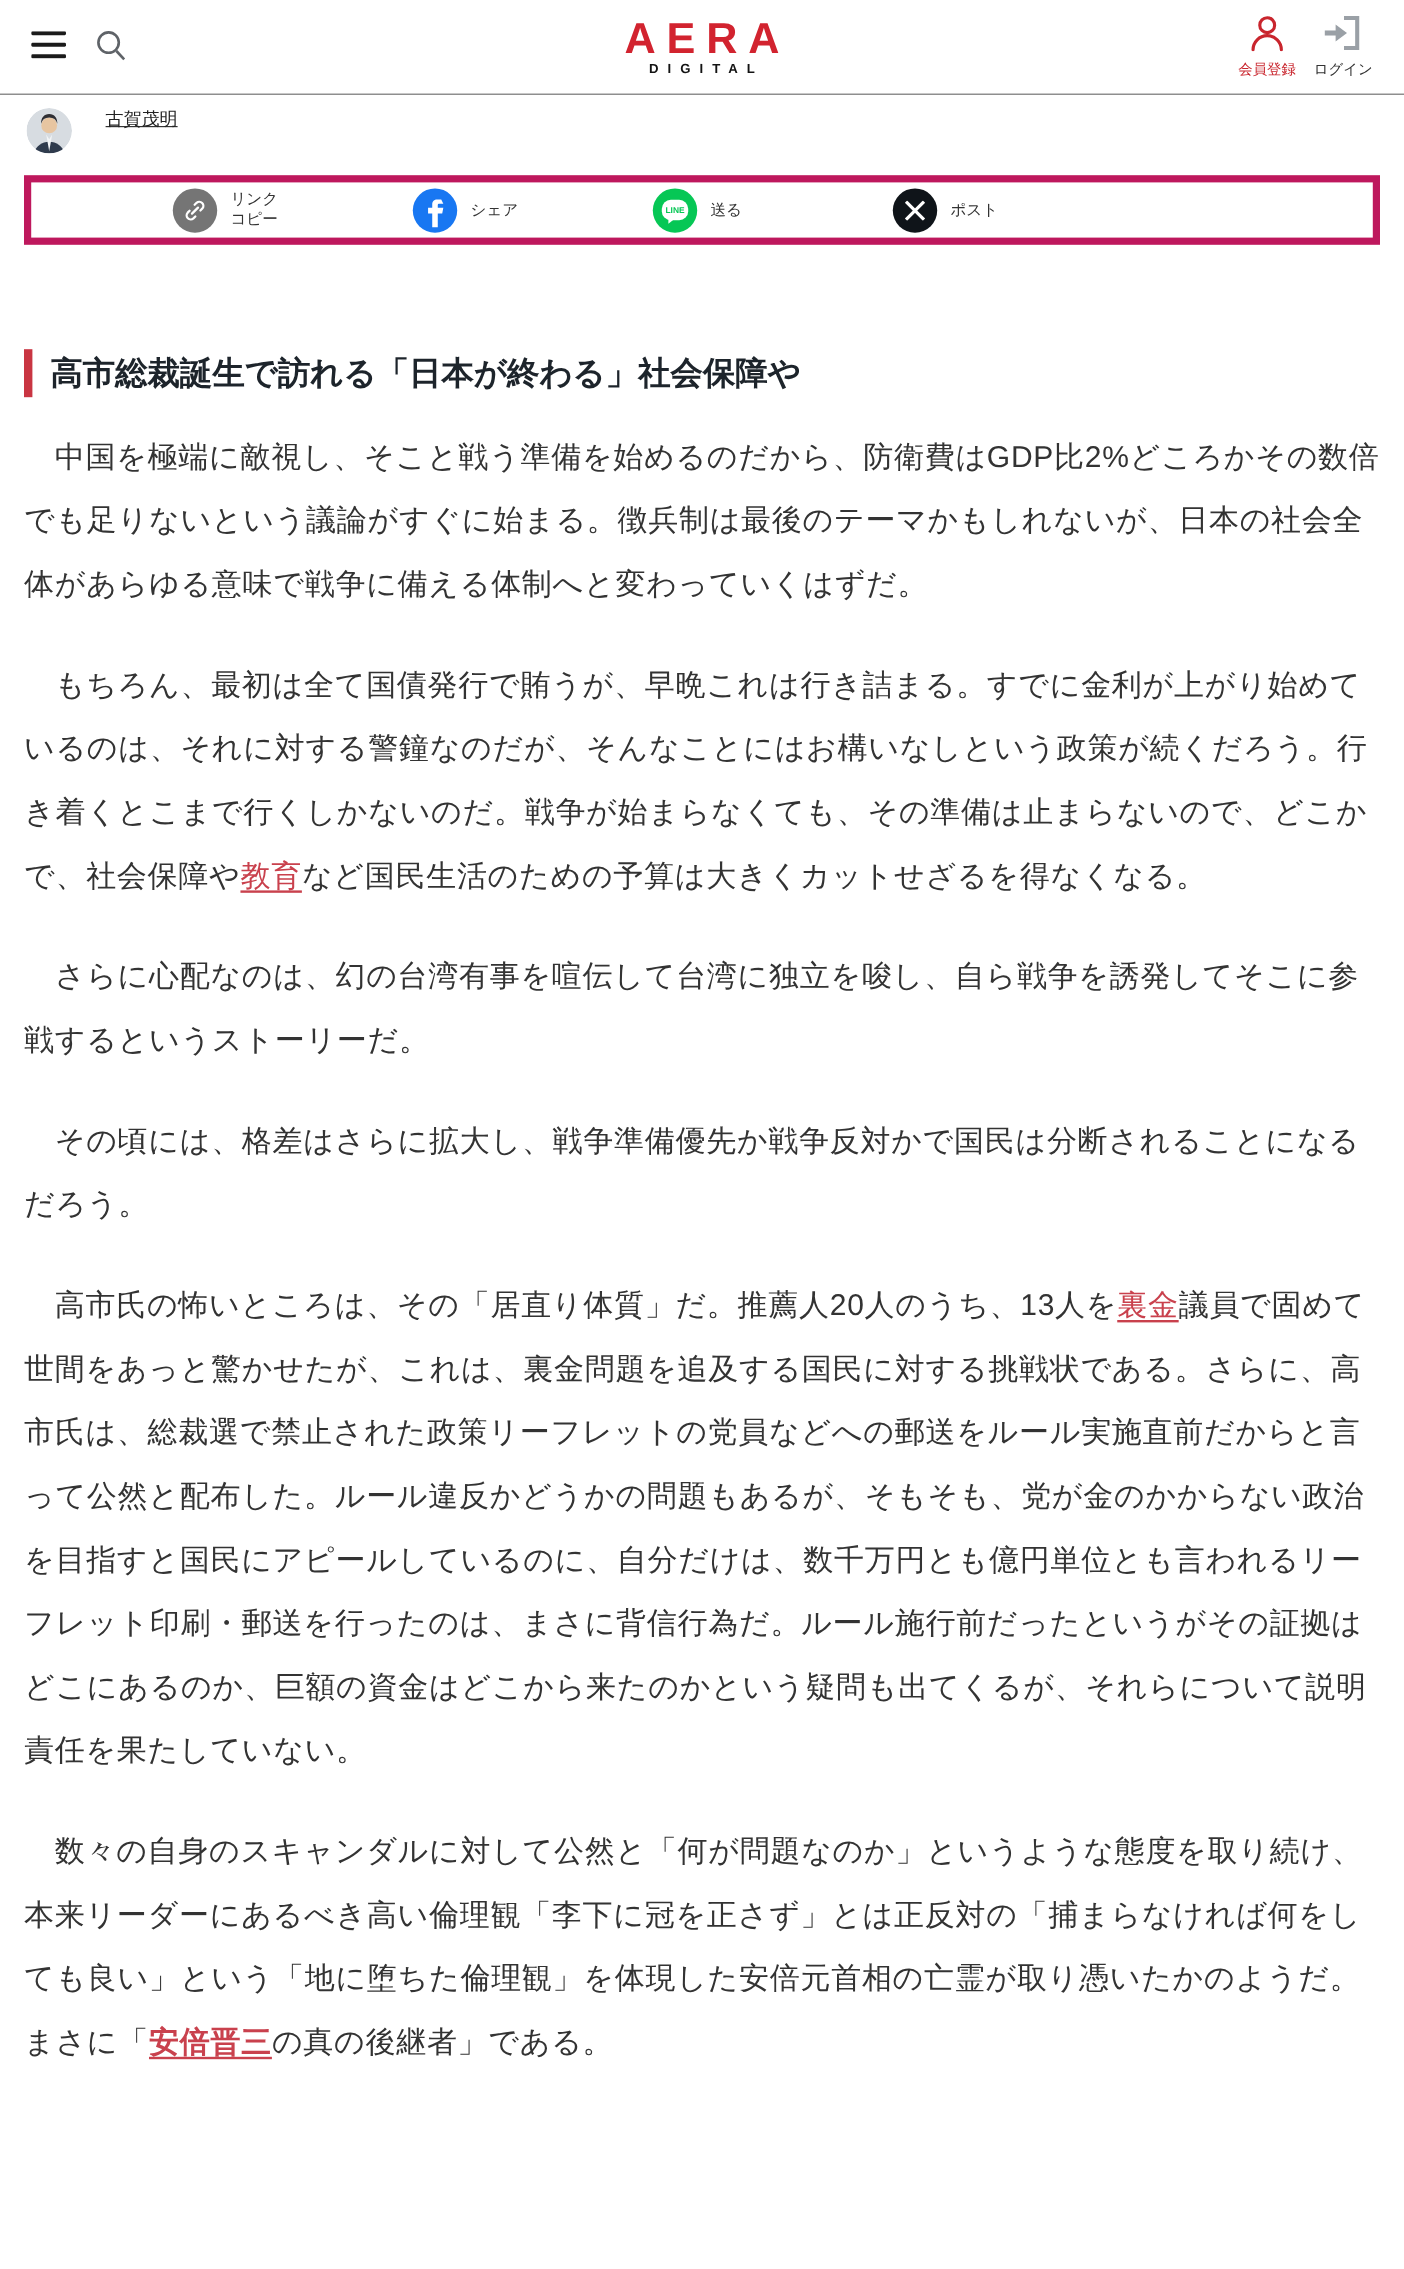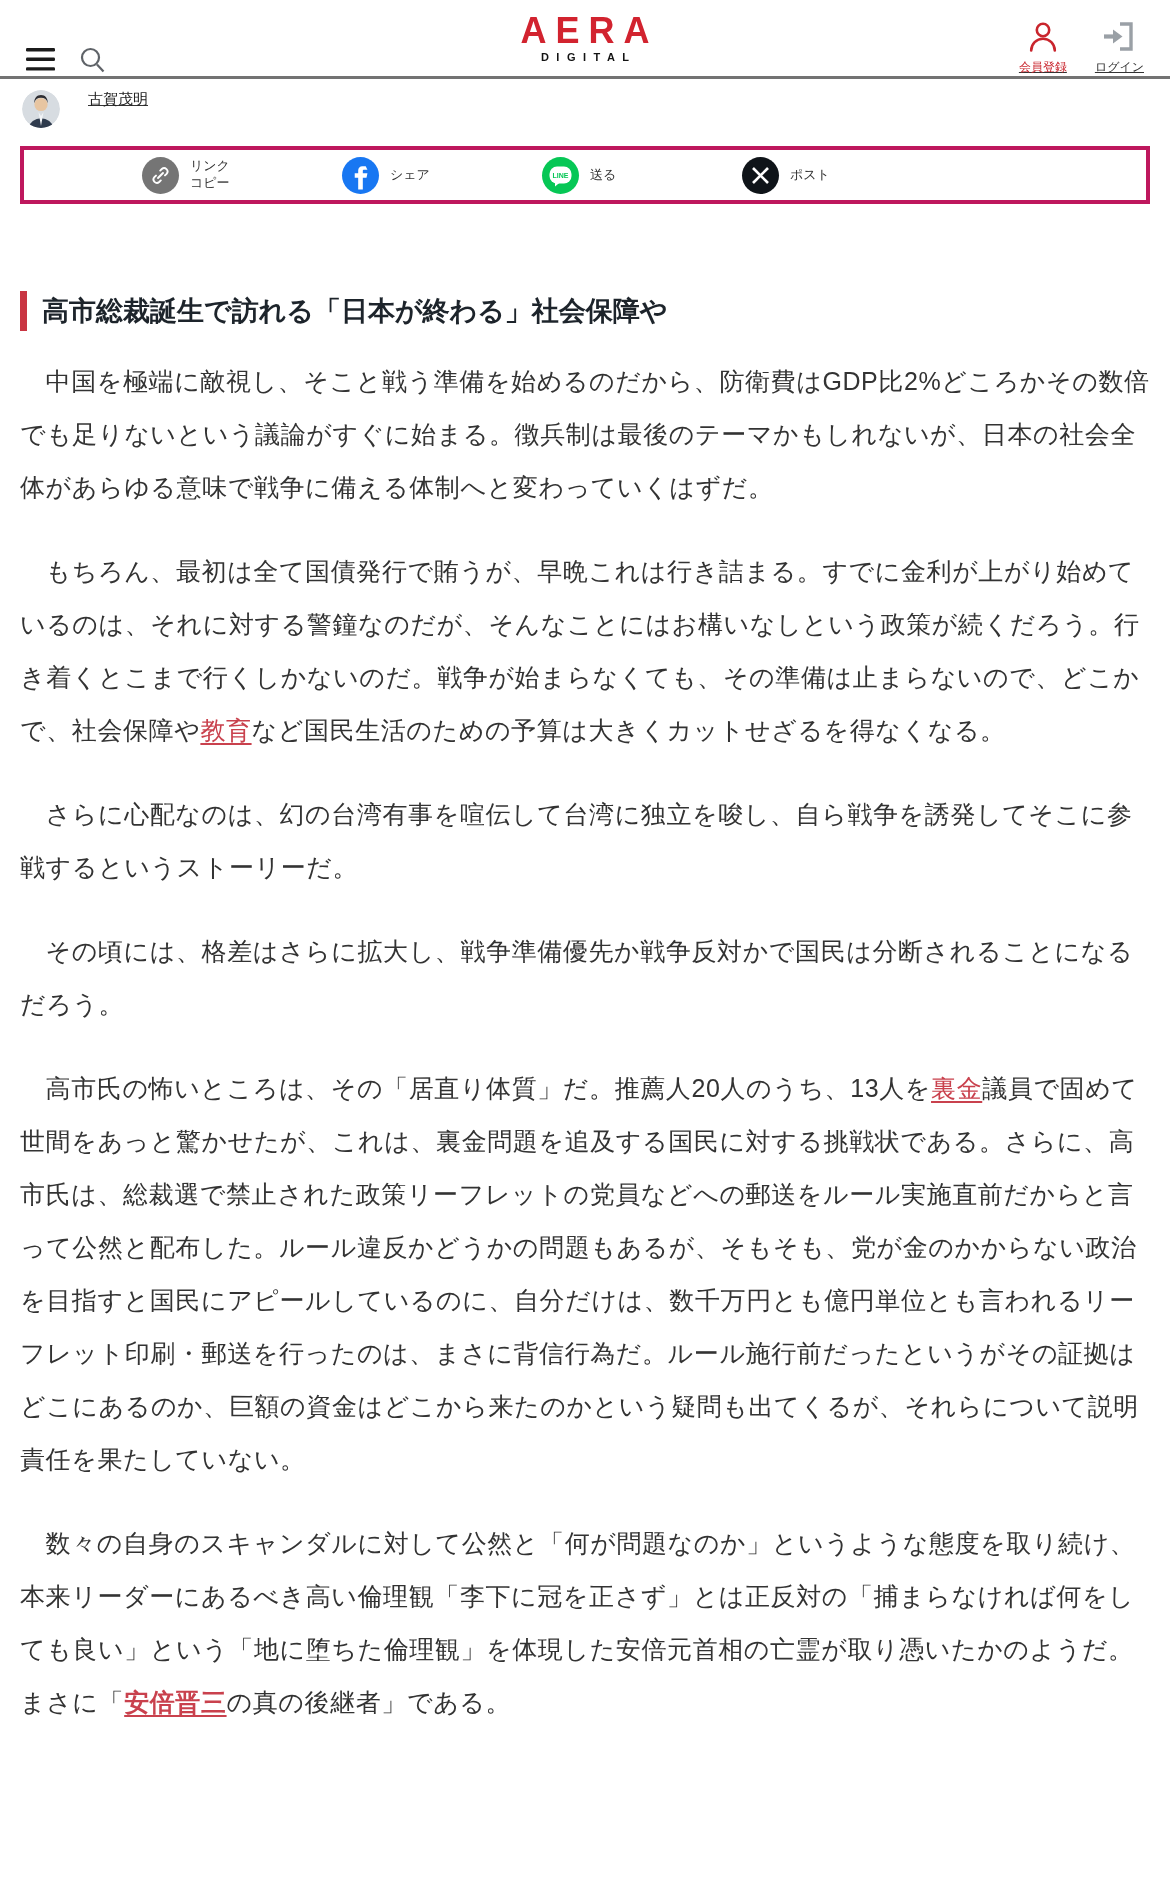--- a/index.html
+++ b/index.html
@@ -2,41 +2,41 @@
 <html lang="ja"><head>
 <meta charset="utf-8">
 <style>
   html,body{margin:0;padding:0;}
   body{
     width:1170px;height:1891px;overflow:hidden;background:#fff;
     font-family:"Liberation Sans","DejaVu Sans",sans-serif;color:#333;
   }
   
   .header{
-    height:79px;border-bottom:3px solid #737373;position:relative;
-    display:flex;align-items:flex-end;padding:0 26px;box-sizing:border-box;
+    height:79px;border-bottom:1px solid #737373;position:relative;
+    display:flex;align-items:center;padding:0 26px;box-sizing:border-box;
   }
   .header-left{display:flex;align-items:center;gap:24px;}
   .icon-btn{background:none;border:none;padding:0;cursor:pointer;display:flex;align-items:center;}
   .logo{
     position:absolute;left:50%;top:50%;transform:translate(-50%,-50%);
     text-align:center;line-height:1;cursor:pointer;
   }
   .logo-main{font-weight:bold;font-size:36px;letter-spacing:9px;margin-right:-9px;}
   .logo-sub{font-weight:bold;font-size:11px;letter-spacing:7.5px;margin-right:-7.5px;color:#131313;margin-top:3px;}
-  .header-right{margin-left:auto;display:flex;align-items:flex-start;gap:28px;text-decoration:underline;}
+  .header-right{margin-left:auto;display:flex;align-items:flex-start;gap:15px;}
   .header-action{display:flex;flex-direction:column;align-items:center;gap:4px;background:none;border:none;cursor:pointer;padding:0;}
   .header-action .action-label{font-size:12px;}
   
   .author-row{display:flex;align-items:flex-start;gap:28px;padding:11px 22px 9px;text-decoration:underline;}
   .avatar{width:38px;height:38px;border-radius:50%;overflow:hidden;flex:0 0 auto;}
   .author-name{font-size:15px;color:#222;}
   
   .share-box{
-    margin:9px 20px 0;border:4px solid #be185d;height:58px;box-sizing:border-box;
+    margin:9px 20px 0;border:6px solid #be185d;height:58px;box-sizing:border-box;
     display:flex;align-items:center;padding-left:118px;
   }
   .share-item{width:200px;display:flex;align-items:center;gap:11px;background:none;border:none;cursor:pointer;padding:0;}
   .share-circle{width:37px;height:37px;border-radius:50%;display:flex;align-items:center;justify-content:center;flex:0 0 auto;}
   .share-label{font-size:13px;color:#333;white-space:pre-line;line-height:1.3;text-align:left;}
   
   .article-title-row{margin:87px 20px 0;display:flex;align-items:stretch;gap:15px;}
   .title-bar{width:7px;background:#c93542;flex:0 0 auto;}
   .article-title{font-size:27px;font-weight:bold;color:#1d242b;line-height:1.35;padding:2px 0;}
   .article-body{margin:24px 20px 0;}

